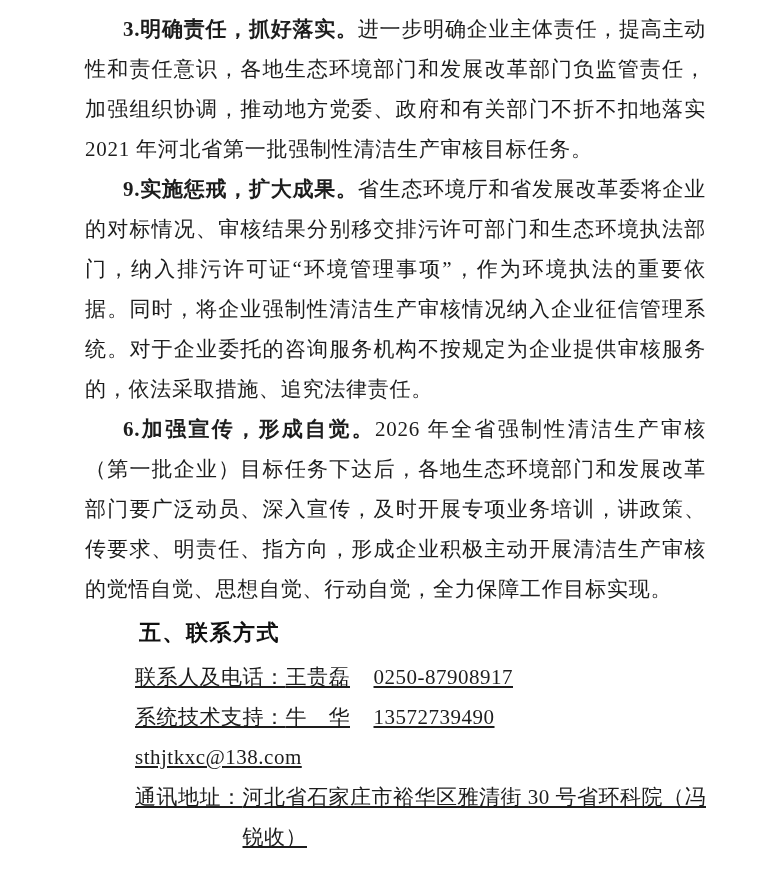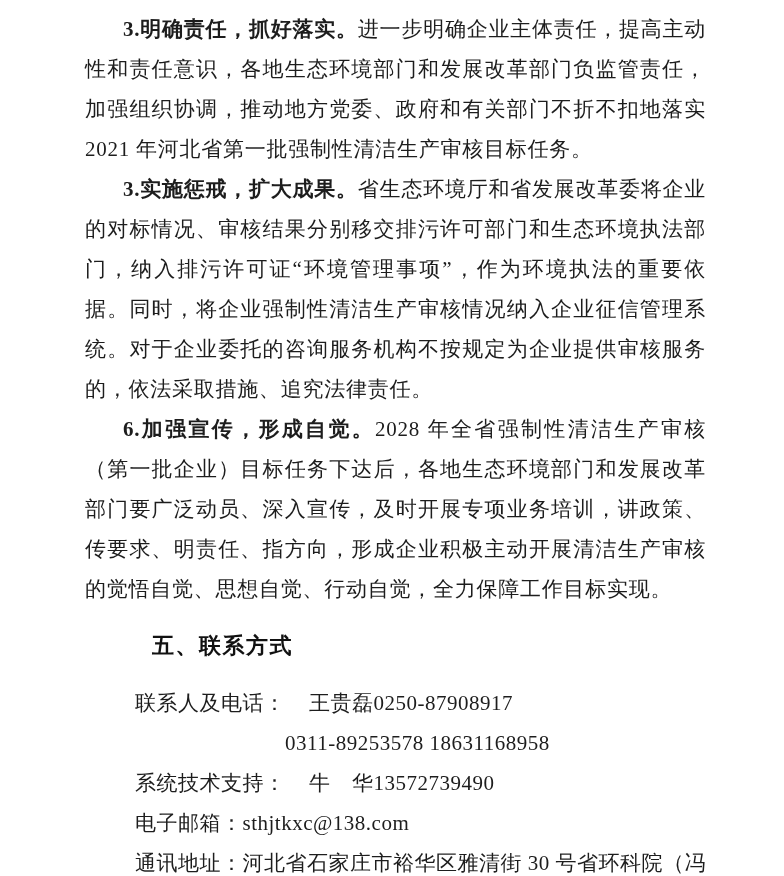--- a/index.html
+++ b/index.html
@@ -25,83 +25,81 @@
     margin: 0;
     text-align: justify;
     text-justify: inter-ideograph;
     text-indent: 38px;
     letter-spacing: 0.75px;
   }
   .para .lead {
     font-weight: 700;
   }
   .section-heading {
-    margin: 17px;
+    margin: 4px;
     padding-left: 50px;
     font-family: "Liberation Sans", "DejaVu Sans", sans-serif;
     font-weight: 700;
     font-size: 22px;
     line-height: 40px;
     color: #111111;
     letter-spacing: 1.5px;
   }
   .contact-row {
     display: flex;
     padding-left: 50px;
     letter-spacing: 0.5px;
     line-height: 40px;
+    text-decoration: underline;
   }
   .c-label {
     flex: 0 0 150px;
     white-space: nowrap;
   }
   .contact-row.plain .c-label {
     flex: 0 0 auto;
   }
   .c-name {
     flex: 0 0 88px;
     white-space: nowrap;
-    text-align: right;
   }
   .c-value {
     flex: 1 1 auto;
   }
 </style>
 </head>
 <body>
 
 <div class="page">
 
   <p class="para"><strong class="lead">3.明确责任，抓好落实。</strong><span>进一步明确企业主体责任，提高主动性和责任意识，各地生态环境部门和发展改革部门负监管责任，加强组织协调，推动地方党委、政府和有关部门不折不扣地落实 2021 年河北省第一批强制性清洁生产审核目标任务。</span></p>
 
-  <p class="para"><strong class="lead">3.实施惩戒，扩大成果。</strong><span>省生态环境厅和省发展改革委将企业的对标情况、审核结果分别移交排污许可部门和生态环境执法部门，纳入排污许可证“环境管理事项”，作为环境执法的重要依据。同时，将企业强制性清洁生产审核情况纳入企业征信管理系统。对于企业委托的咨询服务机构不按规定为企业提供审核服务的，依法采取措施、追究法律责任。</span></p>
+  <p class="para"><strong class="lead">9.实施惩戒，扩大成果。</strong><span>省生态环境厅和省发展改革委将企业的对标情况、审核结果分别移交排污许可部门和生态环境执法部门，纳入排污许可证“环境管理事项”，作为环境执法的重要依据。同时，将企业强制性清洁生产审核情况纳入企业征信管理系统。对于企业委托的咨询服务机构不按规定为企业提供审核服务的，依法采取措施、追究法律责任。</span></p>
 
-  <p class="para"><strong class="lead">6.加强宣传，形成自觉。</strong><span>2028 年全省强制性清洁生产审核（第一批企业）目标任务下达后，各地生态环境部门和发展改革部门要广泛动员、深入宣传，及时开展专项业务培训，讲政策、传要求、明责任、指方向，形成企业积极主动开展清洁生产审核的觉悟自觉、思想自觉、行动自觉，全力保障工作目标实现。</span></p>
+  <p class="para"><strong class="lead">6.加强宣传，形成自觉。</strong><span>2026 年全省强制性清洁生产审核（第一批企业）目标任务下达后，各地生态环境部门和发展改革部门要广泛动员、深入宣传，及时开展专项业务培训，讲政策、传要求、明责任、指方向，形成企业积极主动开展清洁生产审核的觉悟自觉、思想自觉、行动自觉，全力保障工作目标实现。</span></p>
 
   <h2 class="section-heading">五、联系方式</h2>
 
   <div class="contact-row">
     <span class="c-label">联系人及电话：</span>
     <span class="c-name">王贵磊</span>
     <span class="c-value">0250-87908917</span>
   </div>
 
   <div class="contact-row">
     <span class="c-label"></span>
-    <span class="c-value">0311-89253578 18631168958</span>
   </div>
 
   <div class="contact-row">
     <span class="c-label">系统技术支持：</span>
     <span class="c-name">牛　华</span>
     <span class="c-value">13572739490</span>
   </div>
 
   <div class="contact-row plain">
-    <span class="c-label">电子邮箱：</span>
     <span class="c-value">sthjtkxc@138.com</span>
   </div>
 
   <div class="contact-row plain">
     <span class="c-label">通讯地址：</span>
     <span class="c-value">河北省石家庄市裕华区雅清街 30 号省环科院（冯锐收）</span>
   </div>
 
 </div>
 

